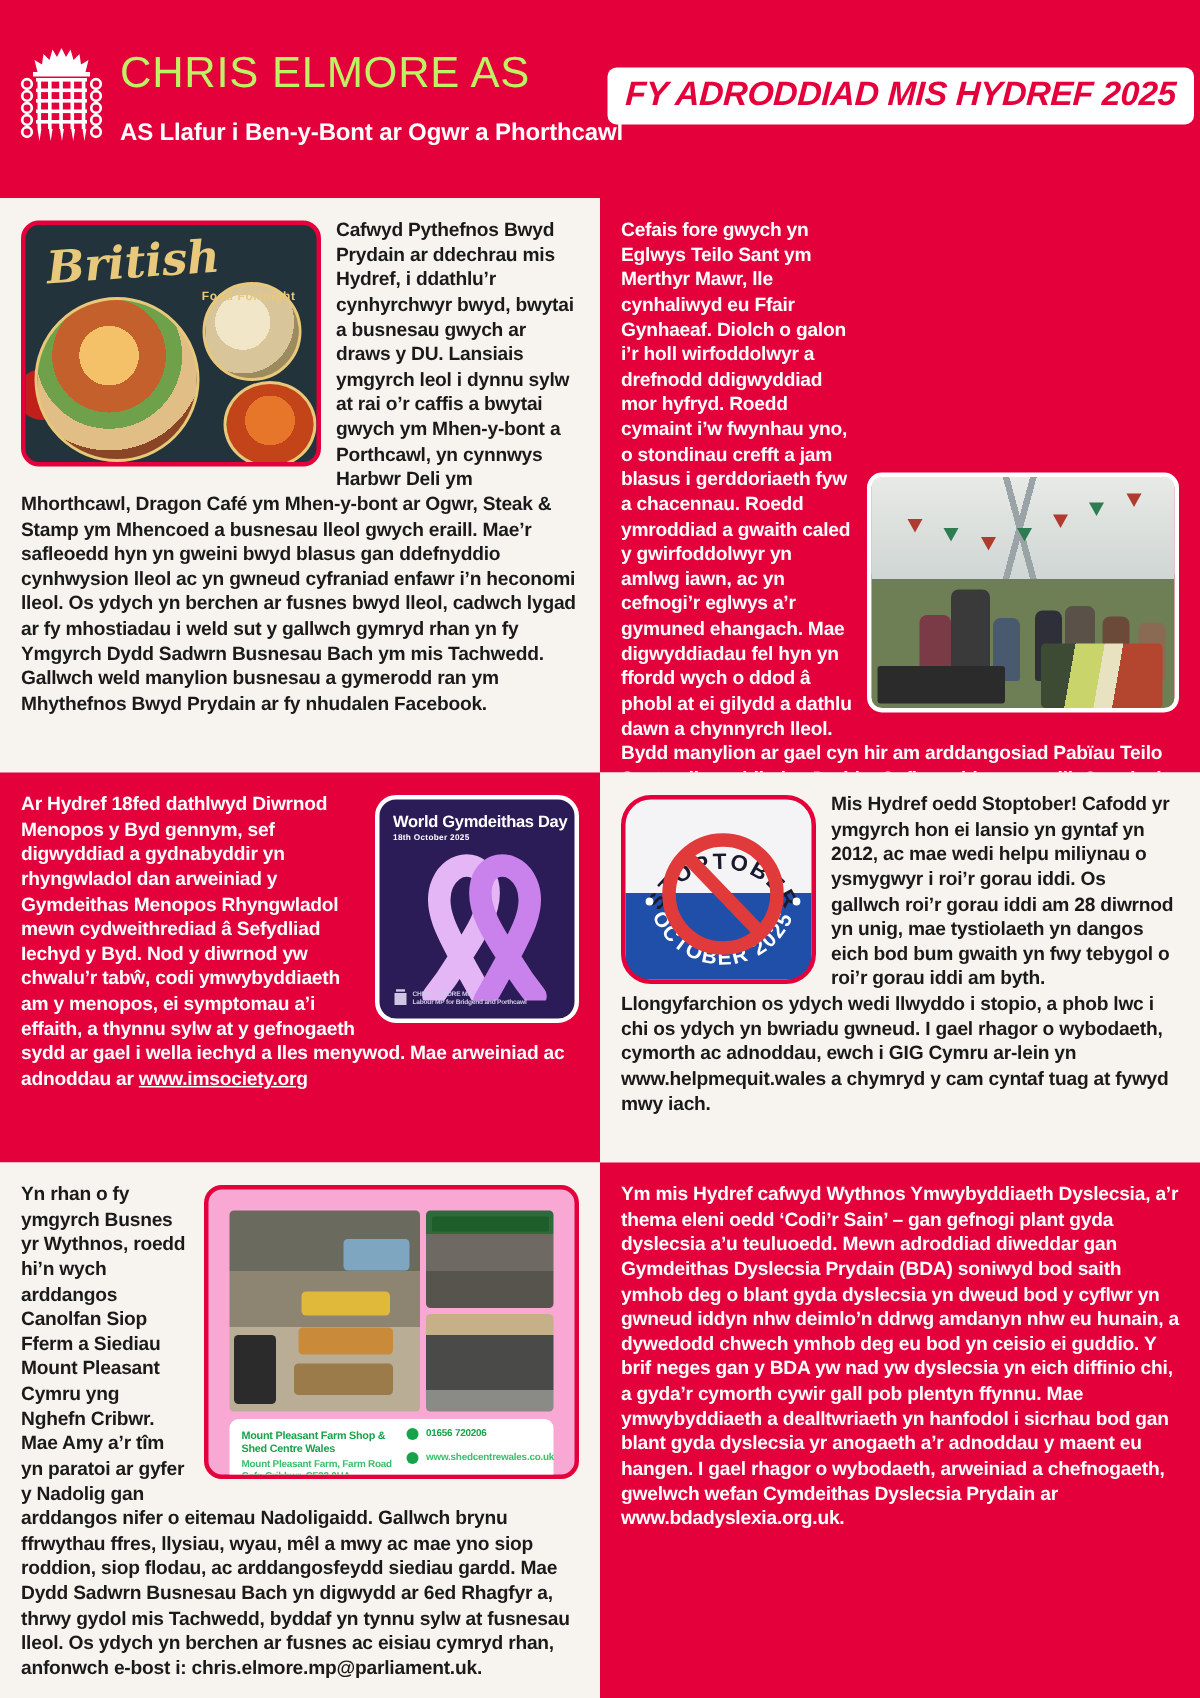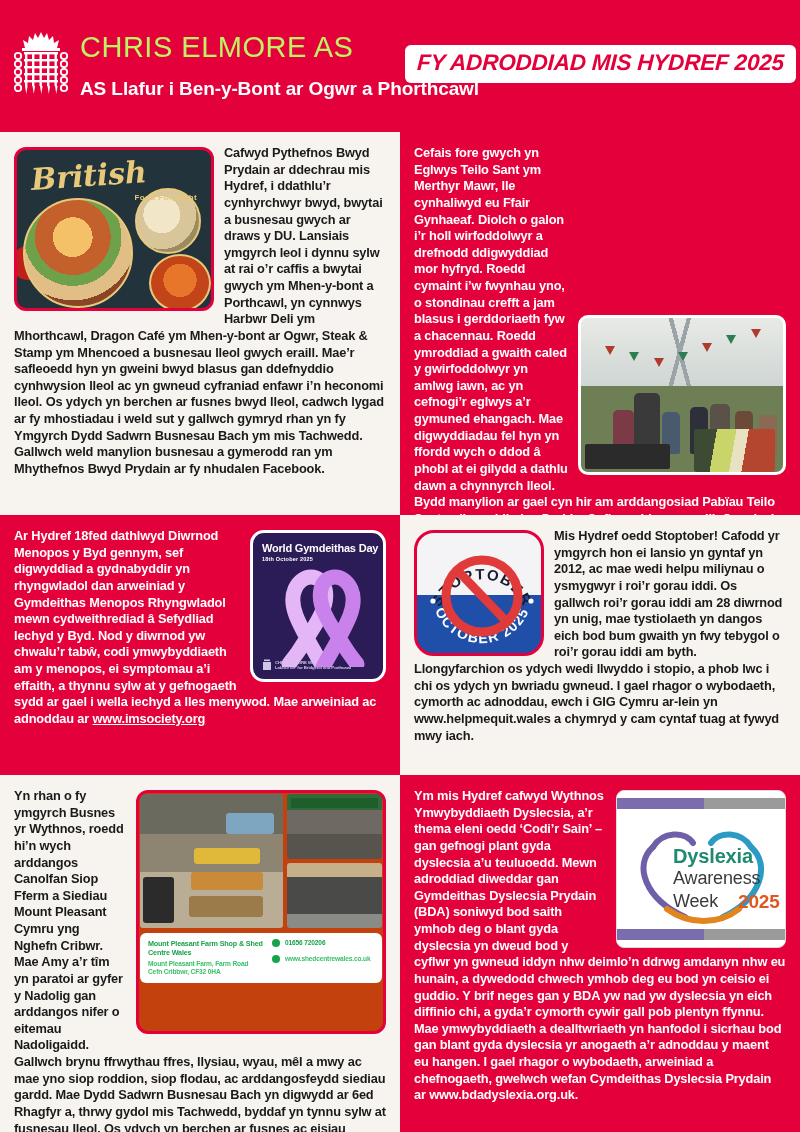--- a/index.html
+++ b/index.html
@@ -20,21 +20,21 @@
   }
   .brand { display: flex; align-items: center; padding-left: 12px; }
   .portcullis { width: 58px; height: 72px; flex: 0 0 58px; }
   .brand-text { margin-left: 10px; }
   .brand-name {
     color: #bef264; font-size: 29px; font-weight: 400;
     letter-spacing: 0.5px; line-height: 1.05;
     font-family: "Liberation Sans", sans-serif;
   }
   .brand-sub {
-    color: #fff; font-size: 19px; font-weight: 700;
+    color: #fff; font-size: 16px; font-weight: 700;
     margin-top: 16px; letter-spacing: -0.1px;
   }
   .report-banner {
     position: absolute; right: 4px; top: 45px;
     background: #fff; border-radius: 6px;
     padding: 5px 12px 7px 12px;
   }
   .report-banner span {
     color: #E4003B; font-size: 22.5px; font-weight: 700;
     letter-spacing: -0.2px; white-space: nowrap;
@@ -142,23 +142,23 @@
   .stop {
     width: 130px; height: 126px;
     border: 3px solid #E4003B; border-radius: 20px;
     background: linear-gradient(#F4F4F6 0 52%, #1F4FA8 52% 100%);
     position: relative; overflow: hidden;
   }
   .stop svg { position: absolute; inset: 0; }
 
   
   .mpcard {
-    width: 250px; height: 244px;
+    width: 250px; height: 196px;
     border: 3px solid #E4003B; border-radius: 12px;
-    background: #c2410c; padding: 1px;
+    background: #f9a8d4; padding: 14px;
     position: relative; overflow: hidden;
   }
   .mpphotos { display: flex; gap: 4px; height: 134px; }
   .mp-l { width: 60%; border-radius: 3px; overflow: hidden;
     background: linear-gradient(#6b6a5f 0 30%, #8d8472 30% 58%, #b9ae95 58% 100%);
     position: relative; }
   .mp-l .prod { position: absolute; border-radius: 3px; }
   .mp-r { width: 40%; display: flex; flex-direction: column; gap: 4px; }
   .mp-r .top { flex: 1; border-radius: 3px;
     background: linear-gradient(#2f6b3a 0 24%, #6e6a63 24% 62%, #57544e 62% 100%); position: relative; }
@@ -387,34 +387,19 @@
                 </div>
               </div>
             </div>
           </div>
           <span>Yn rhan o fy ymgyrch Busnes yr Wythnos, roedd hi’n wych arddangos Canolfan Siop Fferm a Siediau Mount Pleasant Cymru yng Nghefn Cribwr. Mae Amy a’r tîm yn paratoi ar gyfer y Nadolig gan arddangos nifer o eitemau Nadoligaidd. Gallwch brynu ffrwythau ffres, llysiau, wyau, mêl a mwy ac mae yno siop roddion, siop flodau, ac arddangosfeydd siediau gardd. Mae Dydd Sadwrn Busnesau Bach yn digwydd ar 6ed Rhagfyr a, thrwy gydol mis Tachwedd, byddaf yn tynnu sylw at fusnesau lleol. Os ydych yn berchen ar fusnes ac eisiau cymryd rhan, anfonwch e-bost i: chris.elmore.mp@parliament.uk.</span>
         </div>
       </div>
 
       <div class="cell red r3">
         <div class="body">
-          <div class="imgbox fl-right dys">
-            <div class="bar t"></div>
-            <div class="bar b"></div>
-            <svg width="158" height="114" viewBox="0 0 158 114">
-              <path d="M30 34 C10 52 22 86 62 104" fill="none" stroke="#6E5FA8" stroke-width="6" stroke-linecap="round"></path>
-              <path d="M30 34 C40 18 62 18 70 30" fill="none" stroke="#6E5FA8" stroke-width="6" stroke-linecap="round"></path>
-              <path d="M128 34 C148 52 138 86 100 104" fill="none" stroke="#2C9BC4" stroke-width="6" stroke-linecap="round"></path>
-              <path d="M128 34 C118 18 96 18 88 30" fill="none" stroke="#2C9BC4" stroke-width="6" stroke-linecap="round"></path>
-              <path d="M44 96 C66 112 96 112 116 96" fill="none" stroke="#E2851E" stroke-width="6" stroke-linecap="round"></path>
-            </svg>
-            <div class="w1">Dyslexia</div>
-            <div class="w2">Awareness</div>
-            <div class="w3">Week</div>
-            <div class="w4">2025</div>
-          </div>
           <span>Ym mis Hydref cafwyd Wythnos Ymwybyddiaeth Dyslecsia, a’r thema eleni oedd ‘Codi’r Sain’ – gan gefnogi plant gyda dyslecsia a’u teuluoedd. Mewn adroddiad diweddar gan Gymdeithas Dyslecsia Prydain (BDA) soniwyd bod saith ymhob deg o blant gyda dyslecsia yn dweud bod y cyflwr yn gwneud iddyn nhw deimlo’n ddrwg amdanyn nhw eu hunain, a dywedodd chwech ymhob deg eu bod yn ceisio ei guddio. Y brif neges gan y BDA yw nad yw dyslecsia yn eich diffinio chi, a gyda’r cymorth cywir gall pob plentyn ffynnu. Mae ymwybyddiaeth a dealltwriaeth yn hanfodol i sicrhau bod gan blant gyda dyslecsia yr anogaeth a’r adnoddau y maent eu hangen. I gael rhagor o wybodaeth, arweiniad a chefnogaeth, gwelwch wefan Cymdeithas Dyslecsia Prydain ar www.bdadyslexia.org.uk.</span>
         </div>
       </div>
     </div>
 
   </div>
 </div>
 
 </body></html>

